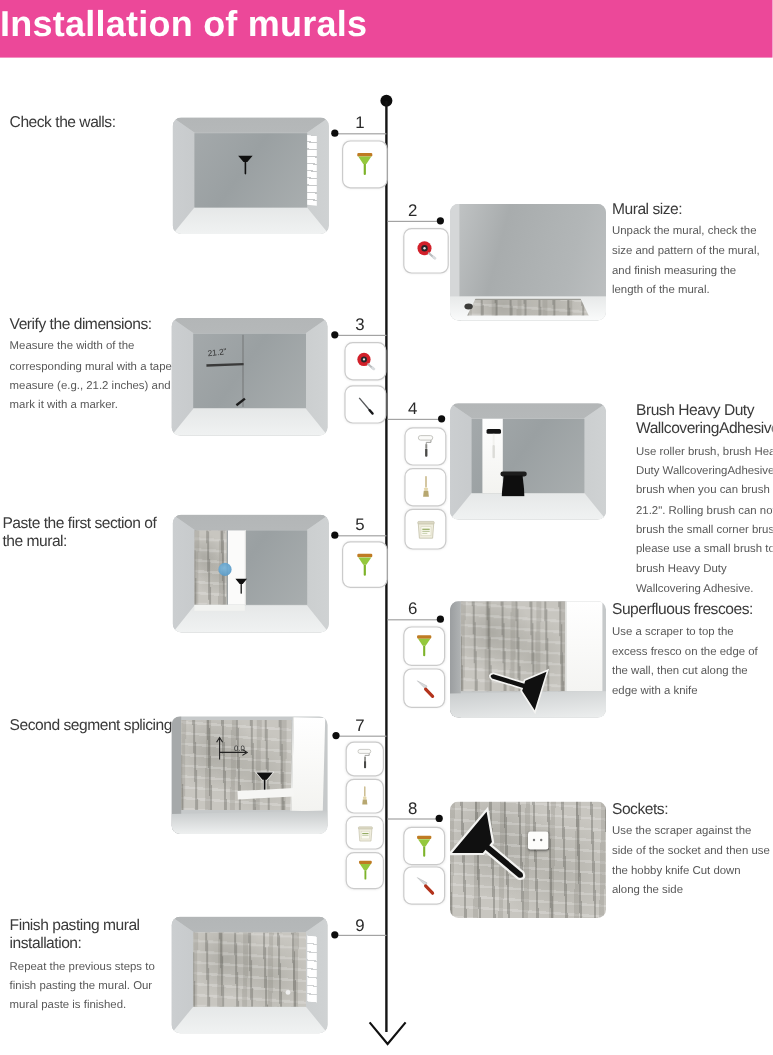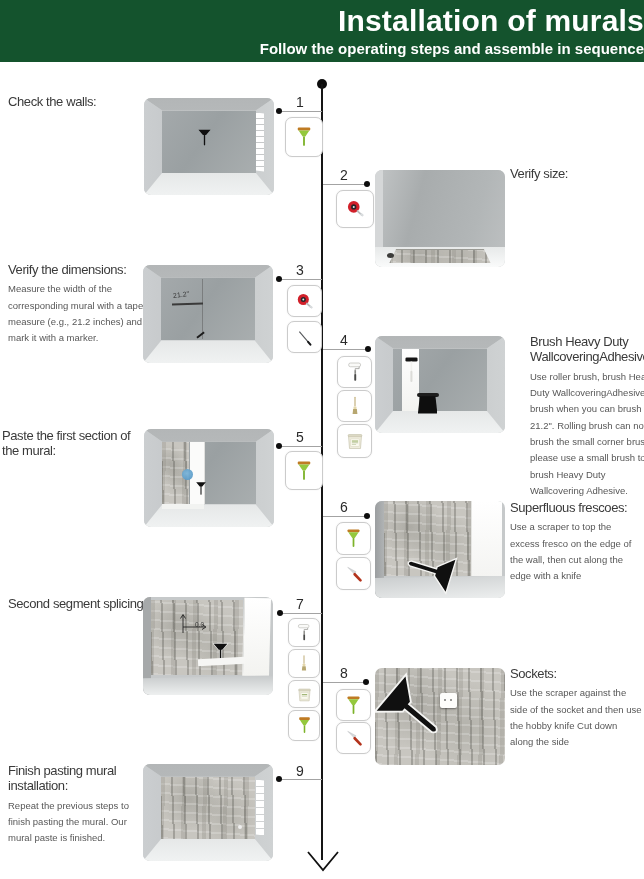--- a/index.html
+++ b/index.html
@@ -1,19 +1,19 @@
 <!DOCTYPE html>
 <html><head>
 <meta charset="utf-8">
 <style>
   html,body{margin:0;padding:0;background:#fff;}
   #canvas{position:relative;width:644px;height:879px;background:#fff;
     font-family:"Liberation Sans",sans-serif;overflow:hidden;}
   
-  .hdr{position:absolute;left:0;top:0;width:644px;height:62px;background:#14532d;color:#fff;text-align:right;}
+  .hdr{position:absolute;left:0;top:0;width:644px;height:48px;background:#ec4899;color:#fff;text-align:left;}
   .hdr-title{font-size:30px;font-weight:700;letter-spacing:.2px;margin-top:3px;line-height:36px;}
   .hdr-sub{font-size:15px;font-weight:700;line-height:20px;margin-top:0;}
   
   .tline{position:absolute;left:321px;top:84px;width:2px;height:776px;background:#151515;}
   .tdot{position:absolute;left:317px;top:79px;width:10px;height:10px;border-radius:50%;background:#0d0d0d;}
   .tarrow{position:absolute;left:306px;top:851px;width:34px;height:22px;}
   
   .txt{position:absolute;}
   .t{font-size:13px;font-weight:400;letter-spacing:-0.4px;color:#3a3a3a;line-height:1.18;margin:0 0 4px 0;}
   .b{font-size:9.5px;font-weight:400;color:#575757;line-height:1.72;margin:0;}
@@ -49,21 +49,20 @@
 <svg width="0" height="0" style="position:absolute">
   <symbol id="sqsym" viewBox="0 0 36 44">
     <path d="M3.5 3.5 H32.5 L21.8 16.2 H19.6 V39.5 Q18 42.6 16.4 39.5 V16.2 H14.2 Z"></path>
   </symbol>
 </svg>
 
 <div id="canvas">
 
   <header class="hdr">
     <div class="hdr-title">Installation of murals</div>
-    <div class="hdr-sub">Follow the operating steps and assemble in sequence</div>
   </header>
 
   <div class="tdot"></div>
   <div class="tline"></div>
   <svg class="tarrow" viewBox="0 0 34 22">
     <path d="M2 1 L17 19 L32 1" stroke="#111" stroke-width="1.8" fill="none"></path>
   </svg>
 
   <div class="txt" style="left:8px;top:94px;width:138px">
     <h3 class="t">Check the walls:</h3>
@@ -103,21 +102,22 @@
     </svg>
   </div>
   <div class="scene" style="left:375px;top:170px;width:130px;height:97px">
     <div class="abs" style="left:0;top:0;width:6%;height:100%;background:#d5d7d8;border-right:1px solid #c0c2c3"></div>
     <div class="abs" style="left:6%;top:0;width:94%;height:79%;background:linear-gradient(105deg,#bfc2c3,#a8acad 30%,#b2b6b7 75%,#bcbfc0)"></div>
     <div class="abs" style="left:0;top:79%;width:100%;height:21%;background:linear-gradient(#e7e9e9,#fafbfb)"></div>
     <div class="abs mural" style="left:11%;top:81%;width:78%;height:14%;clip-path:polygon(7% 0,93% 0,100% 100%,0 100%);border-top:1px solid #9b9b95"></div>
     <div class="abs" style="left:9%;top:86%;width:7px;height:5px;background:#3c3c3a;border-radius:50%"></div>
   </div>
   <div class="txt" style="left:510px;top:166px;width:130px">
-    <h3 class="t">Verify size:</h3>
+    <h3 class="t">Mural size:</h3>
+    <p class="b">Unpack the mural, check the size and pattern of the mural, and finish measuring the length of the mural.</p>
   </div>
 
   <div class="txt" style="left:8px;top:262px;width:140px">
     <h3 class="t">Verify the dimensions:</h3>
     <p class="b">Measure the width of the corresponding mural with a tape measure (e.g., 21.2 inches) and mark it with a marker.</p>
   </div>
   <div class="scene" style="left:143px;top:265px;width:130px;height:98px">
     <div class="ceil"></div>
     <div class="lwall"></div>
     <div class="rwall"></div>

